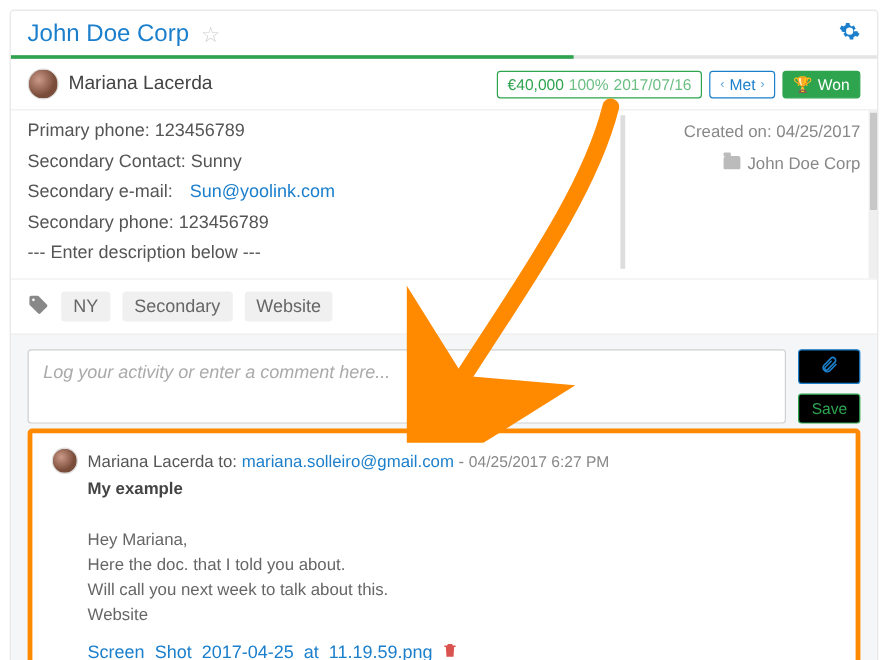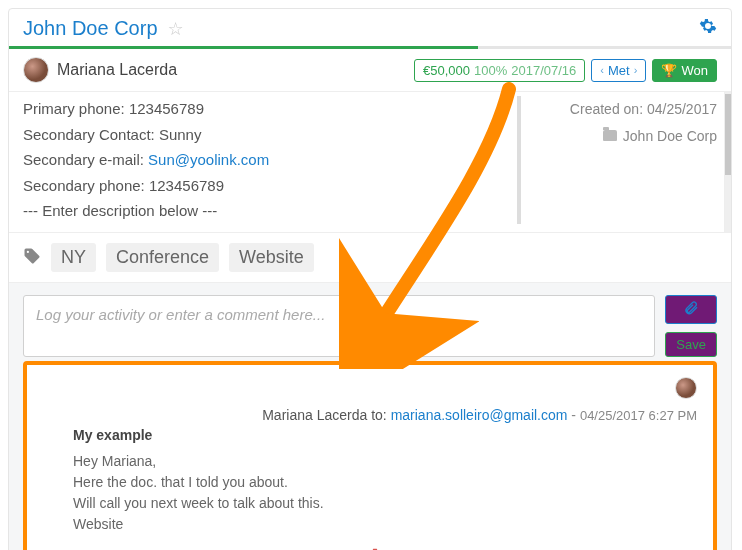--- a/index.html
+++ b/index.html
@@ -50,59 +50,59 @@
     display:flex; align-items:center; gap:4px;
     border-radius:3px; padding:3px 8px; font-size:13px;
   }
   .badge-amount { border:1px solid #2ea44f; color:#2ea44f; background:#fff; }
   .badge-met { border:1px solid #1b7fcc; color:#1b7fcc; background:#fff; }
   .badge-met .chev { font-size:11px; opacity:.7; }
   .badge-won { background:#2ea44f; color:#fff; border:1px solid #2ea44f; }
   .trophy { display:inline-block; }
   .body { display:flex; padding:4px 14px 8px 14px; gap:14px; }
   .desc { flex:1; line-height:1.7; font-size:15px; color:#555; }
-  .desc a { color:#1b7fcc; text-decoration:none; }
+  .desc a { color:#1b7fcc; text-decoration:none;margin-left:10px; }
   .sidebar { width:200px; text-align:right; color:#888; font-size:14px; line-height:1.9;
     border-left:4px solid #ddd; padding-left:10px; margin-left:18px;
   }
   .folder-row { display:flex; align-items:center; justify-content:flex-end; gap:6px; color:#888;}
   .folder-icon { width:14px; height:11px; background:#bbb; border-radius:2px 2px 1px 1px; position:relative; display:inline-block;}
   .folder-icon::before { content:""; position:absolute; top:-3px; left:0; width:6px; height:3px; background:#bbb; border-radius:1px 1px 0 0;}
   .divider { height:1px; background:#eee; }
   .tags-row { padding:10px 14px; display:flex; align-items:center; gap:10px; }
   .tags-icon { color:#888; }
-  .tag { background:#f0f0f0; color:#666; padding:4px 10px; border-radius:3px; font-size:18px; }
+  .tag { background:#f0f0f0; color:#666; padding:4px 10px; border-radius:3px; font-size:15px; }
   .comment-panel { background:#f5f6f7; padding:12px 14px 18px 14px; border-top:1px solid #eee; }
   .comment-row { display:flex; gap:10px; align-items:stretch; margin-bottom:4px; }
   .comment-input {
     flex:1; min-height:44px; border:1px solid #d0d0d0; border-radius:3px;
     background:#fff; padding:10px 12px; color:#aaa; font-size:15px;
     font-style:italic;
   }
   .side-buttons { display:flex; flex-direction:column; gap:8px; }
   .attach-btn, .save-btn {
     border:1px solid; border-radius:3px; padding:4px 10px; font-size:13px;
-    background:#701a75; text-align:center; min-width:48px;
+    background:#000000; text-align:center; min-width:48px;
   }
   .attach-btn { border-color:#1b7fcc; color:#1b7fcc; }
   .save-btn { border-color:#2ea44f; color:#2ea44f; font-weight:500; }
   .email-highlight {
     border:4px solid #ff8a00; border-radius:4px; background:#fff;
     padding:12px 16px;
   }
-  .email-head { display:flex; gap:8px; align-items:flex-end; margin-bottom:4px;flex-direction:column;}
+  .email-head { display:flex; gap:8px; align-items:center; margin-bottom:4px;}
   .sm-avatar { width:22px; height:22px; border-radius:50%;
     background: radial-gradient(circle at 35% 35%, #c98 0%, #7a4d3a 60%);
     border:1px solid #ddd; flex-shrink:0;
   }
   .email-meta { font-size:14px; color:#555; }
   .email-meta .to-addr { color:#1b7fcc; }
   .email-meta .dash { color:#888; }
   .email-meta .ts { color:#888; font-size:13px;}
-  .email-subject { font-weight:600; margin:4px 0 8px 30px; color:#444; }
+  .email-subject { font-weight:600; margin:4px 0 24px 30px; color:#444; }
   .email-body { margin-left:30px; color:#666; line-height:1.5; font-size:14px; }
   .attachment-row { margin-left:30px; margin-top:12px; display:flex; align-items:center; gap:8px; }
   .attachment-link { color:#1b7fcc; font-size:15px; }
   .trash { color:#d9534f; cursor:pointer; }
   
   .arrow-svg { position:absolute; pointer-events:none; }
   
   .scroll-hint { position:absolute; right:0; top:0; width:7px; background:#efefef; border-left:1px solid #eee; }
   .scroll-thumb{ width:100%; background:#c7c7c7; }
   .body-wrap { position:relative; }
@@ -129,21 +129,21 @@
     <div class="progress-fill" style="width:65%"></div>
   </div>
 
   <div class="subheader">
     <div class="person">
       <div class="avatar"></div>
       <span class="person-name">Mariana Lacerda</span>
     </div>
     <div class="badges">
       <div class="badge badge-amount">
-        <span>€50,000</span>
+        <span>€40,000</span>
         <span style="opacity:.7">100%</span>
         <span style="opacity:.7">2017/07/16</span>
       </div>
       <div class="badge badge-met">
         <span class="chev">‹</span>
         <span>Met</span>
         <span class="chev">›</span>
       </div>
       <div class="badge badge-won">
         <span class="trophy">🏆</span>
@@ -177,21 +177,21 @@
   <div class="divider"></div>
 
   <div class="tags-row">
     <span class="tags-icon">
       <svg width="18" height="18" viewBox="0 0 24 24" fill="#888">
           <path d="M17 3H7L2 9l10 13L22 9l-5-6zm-4 0h4l3 5h-4l-3-5zM7 3h4l3 5H4L7 3z" opacity="0"></path>
           <path d="M21.4 11.6l-9-9A2 2 0 0011 2H4a2 2 0 00-2 2v7c0 .5.2 1 .6 1.4l9 9a2 2 0 002.8 0l7-7a2 2 0 000-2.8zM6.5 8A1.5 1.5 0 118 6.5 1.5 1.5 0 016.5 8z"></path>
         </svg>
     </span>
     <span class="tag">NY</span>
-    <span class="tag">Conference</span>
+    <span class="tag">Secondary</span>
     <span class="tag">Website</span>
   </div>
 
   <div class="comment-panel">
     <div class="comment-row">
       <div class="comment-input"><span>Log your activity or enter a comment here...</span></div>
       <div class="side-buttons">
         <div class="attach-btn">
           <span>
             <svg width="16" height="16" viewBox="0 0 24 24" fill="none" stroke="#1b7fcc" stroke-width="2">

